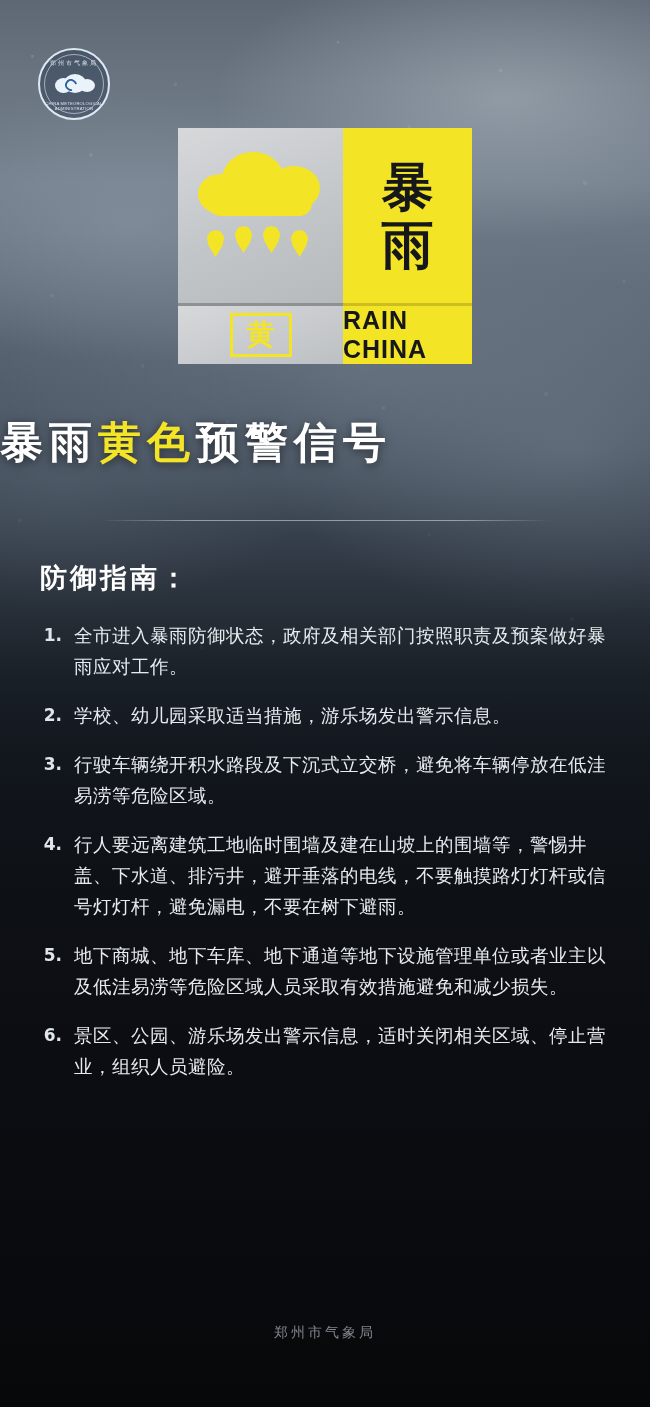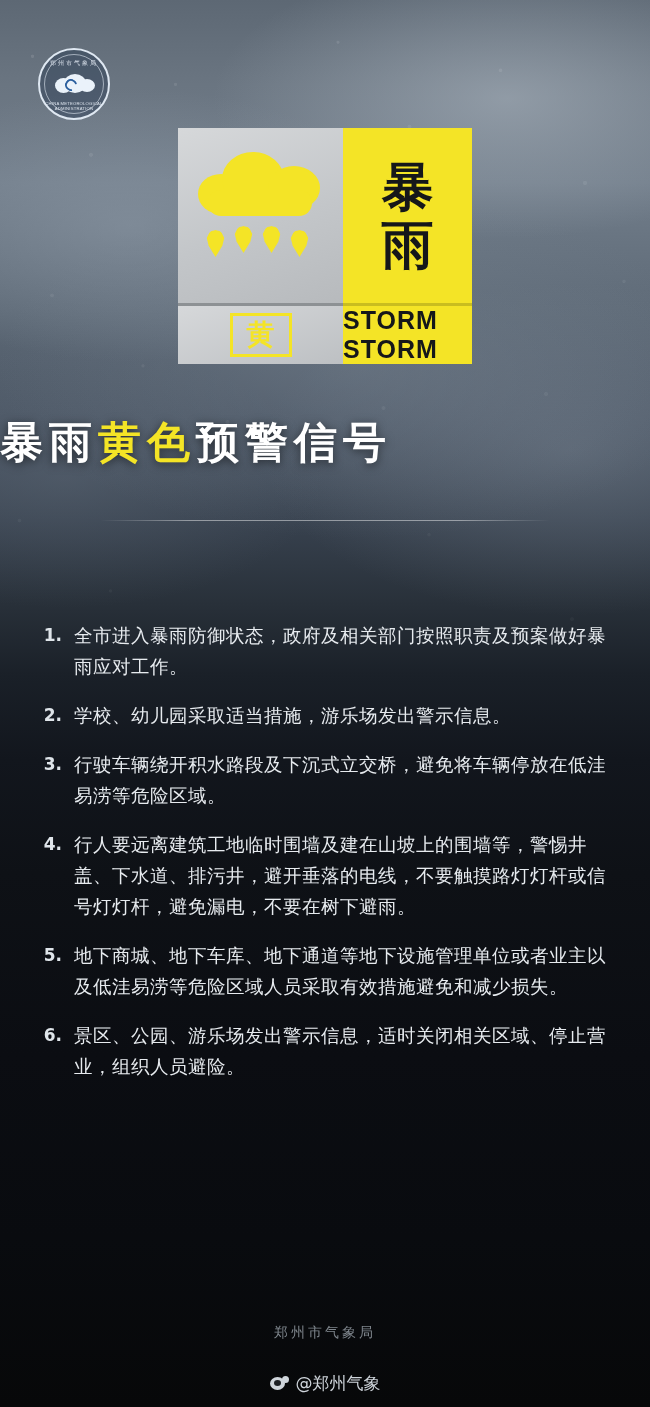--- a/index.html
+++ b/index.html
@@ -339,29 +339,30 @@
           <i></i>
       </div>
     </div>
     <div class="vert">
       <span>暴</span>
       <span>雨</span>
     </div>
     <div class="level">
       <div class="box">黄</div>
     </div>
-    <div class="en">STORM STORM</div>
+    <div class="en">RAIN CHINA</div>
   </div>
 
   <div class="title">
     <span>暴雨</span><span class="hl">黄色</span><span>预警信号</span>
   </div>
 
   <div class="divider"></div>
 
+  <div class="guide-title">防御指南：</div>
 
   <div class="list">
     <div class="item">
       <div class="num">1.</div>
       <div class="txt">全市进入暴雨防御状态，政府及相关部门按照职责及预案做好暴雨应对工作。</div>
     </div>
     <div class="item">
       <div class="num">2.</div>
       <div class="txt">学校、幼儿园采取适当措施，游乐场发出警示信息。</div>
     </div>
@@ -378,21 +379,13 @@
       <div class="txt">地下商城、地下车库、地下通道等地下设施管理单位或者业主以及低洼易涝等危险区域人员采取有效措施避免和减少损失。</div>
     </div>
     <div class="item">
       <div class="num">6.</div>
       <div class="txt">景区、公园、游乐场发出警示信息，适时关闭相关区域、停止营业，组织人员避险。</div>
     </div>
   </div>
 
 
   <div class="footer-org">郑州市气象局</div>
-  <div class="footer-weibo">
-    <span class="weibo-eye">
-      <span class="o1"></span>
-        <span class="o2"></span>
-        <span class="o3"></span>
-    </span>
-    <span>@郑州气象</span>
-  </div>
 </div>
 
 </body></html>

